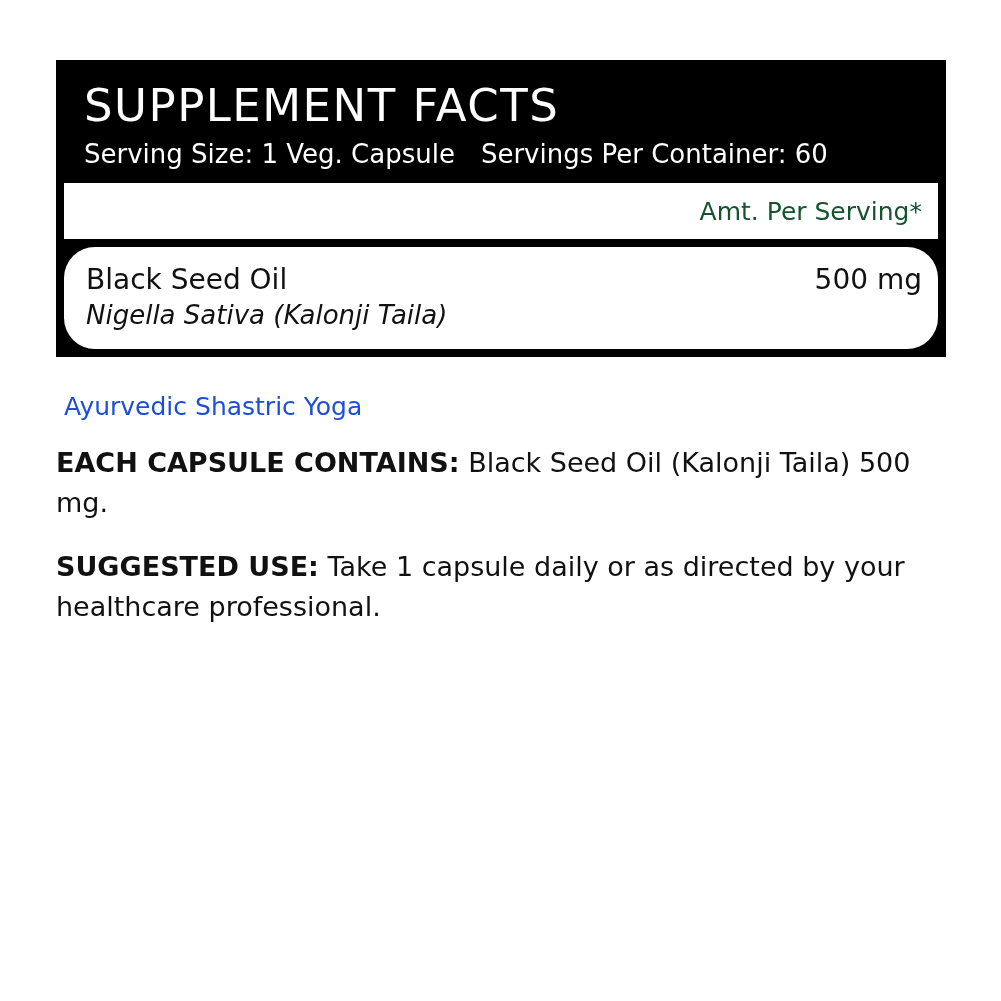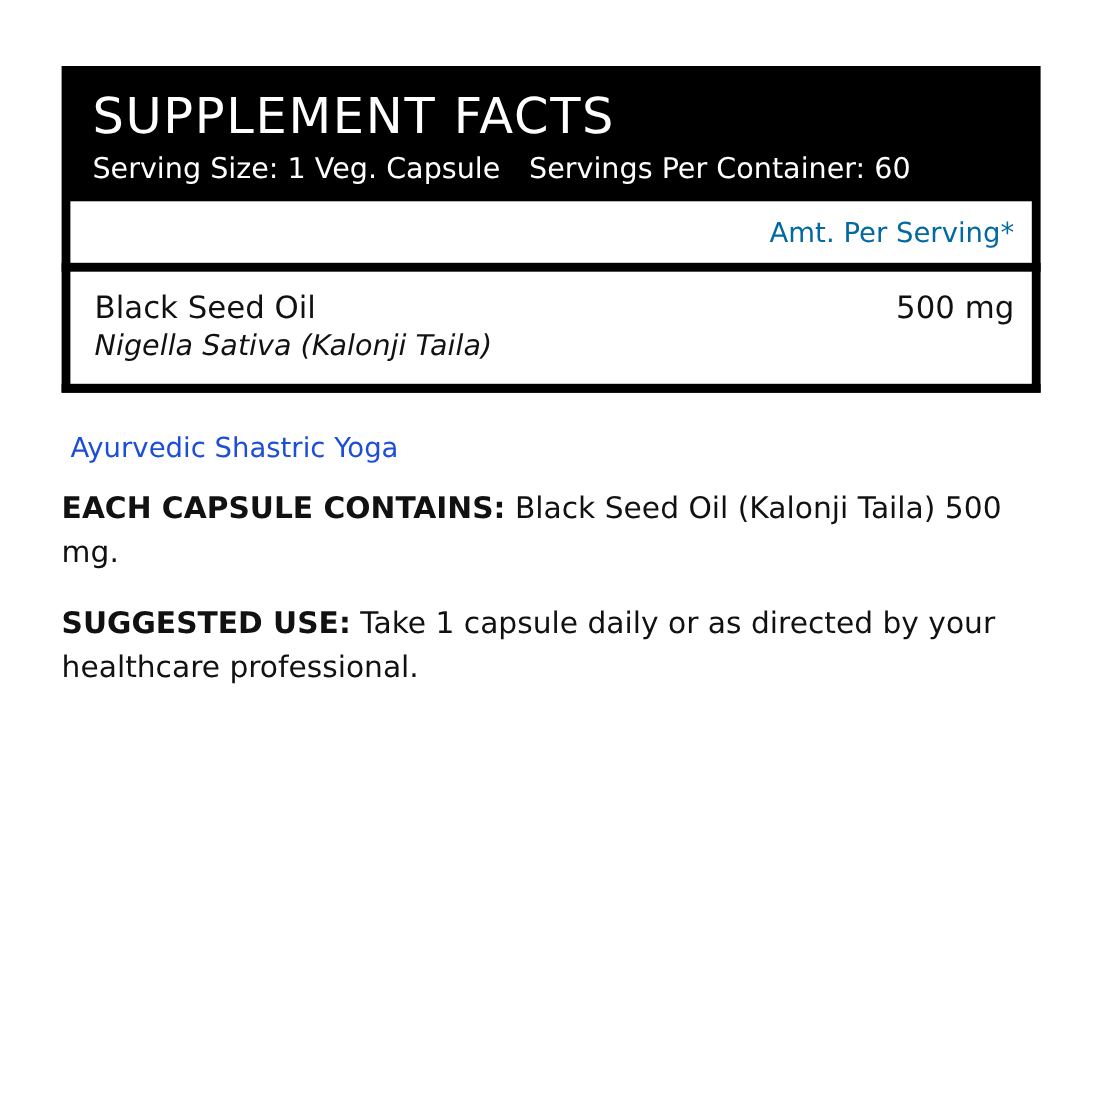--- a/index.html
+++ b/index.html
@@ -59,33 +59,34 @@
     border: 0;
   }
 
   .amt-row {
     height: 56px;
     display: flex;
     align-items: center;
     justify-content: flex-end;
     padding-right: 16px;
     font-size: 25px;
-    color: #0369a1;
+    color: #14532d;
   }
 
   .row-gap {
     height: 8px;
     background: #000000;
   }
 
   .ingredient-row {
     padding: 14px 16px 16px 22px;
     display: flex;
     justify-content: space-between;
     align-items: flex-start;
+    border-radius: 31px;
   }
   .ingredient-name {
     font-size: 28px;
     line-height: 1.35;
     color: #111111;
   }
   .ingredient-latin {
     font-style: italic;
     font-size: 26px;
     line-height: 1.3;

